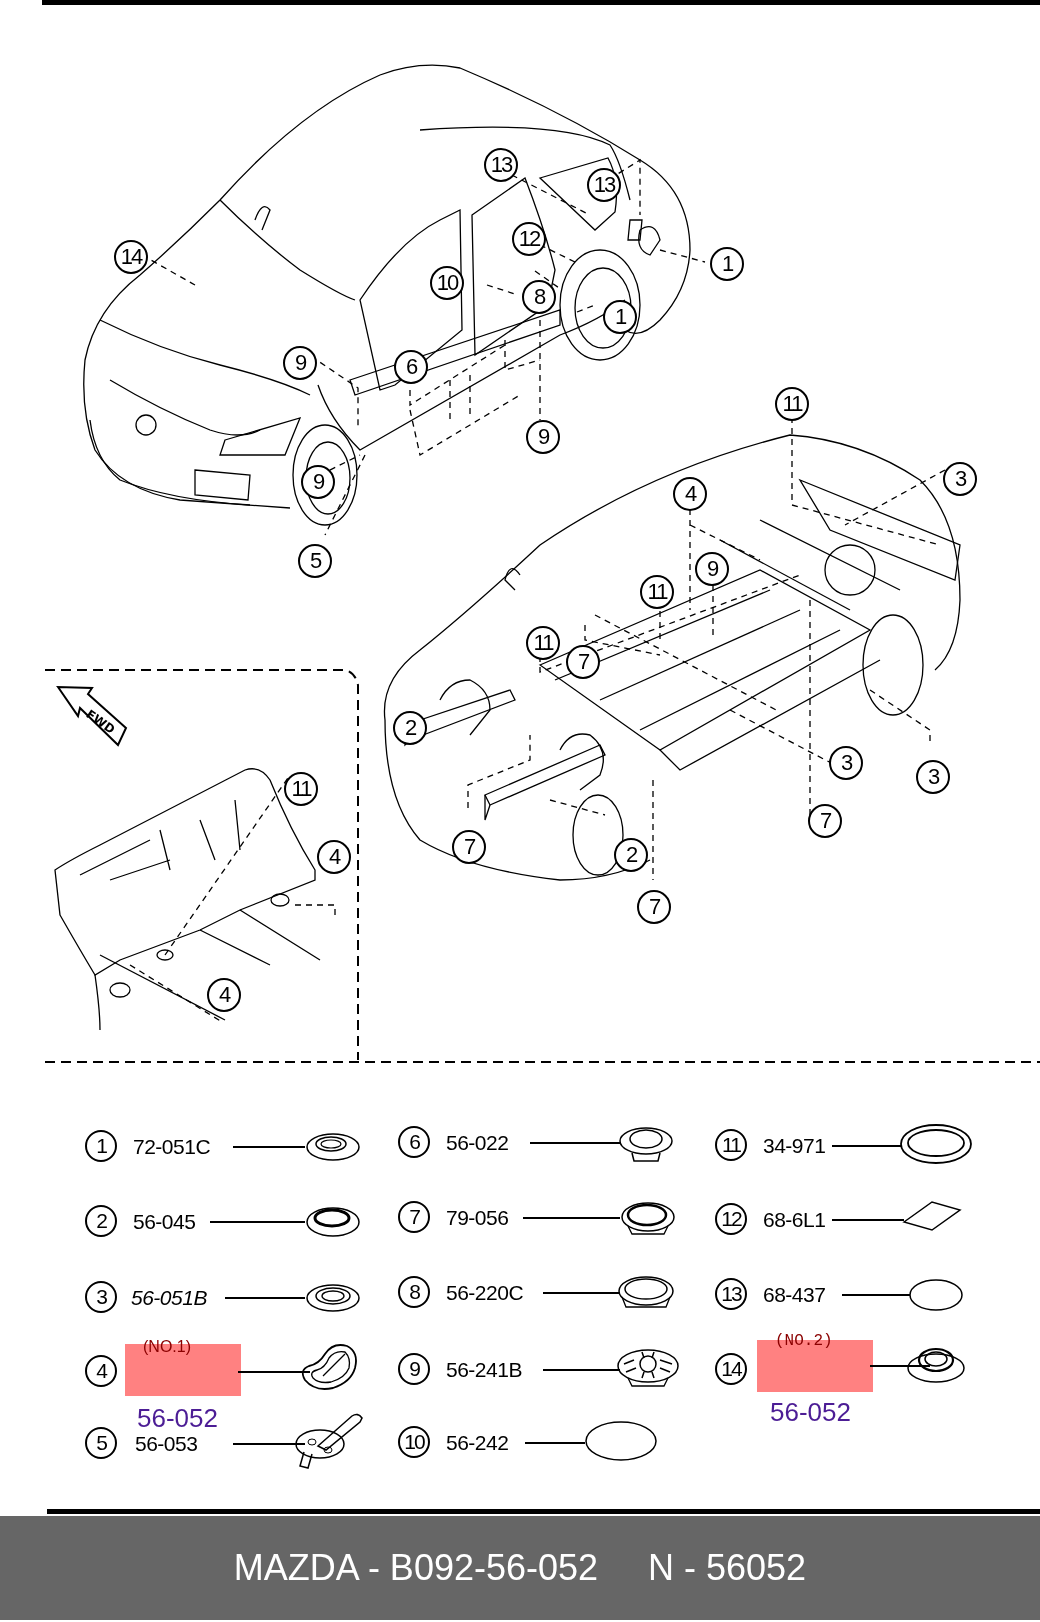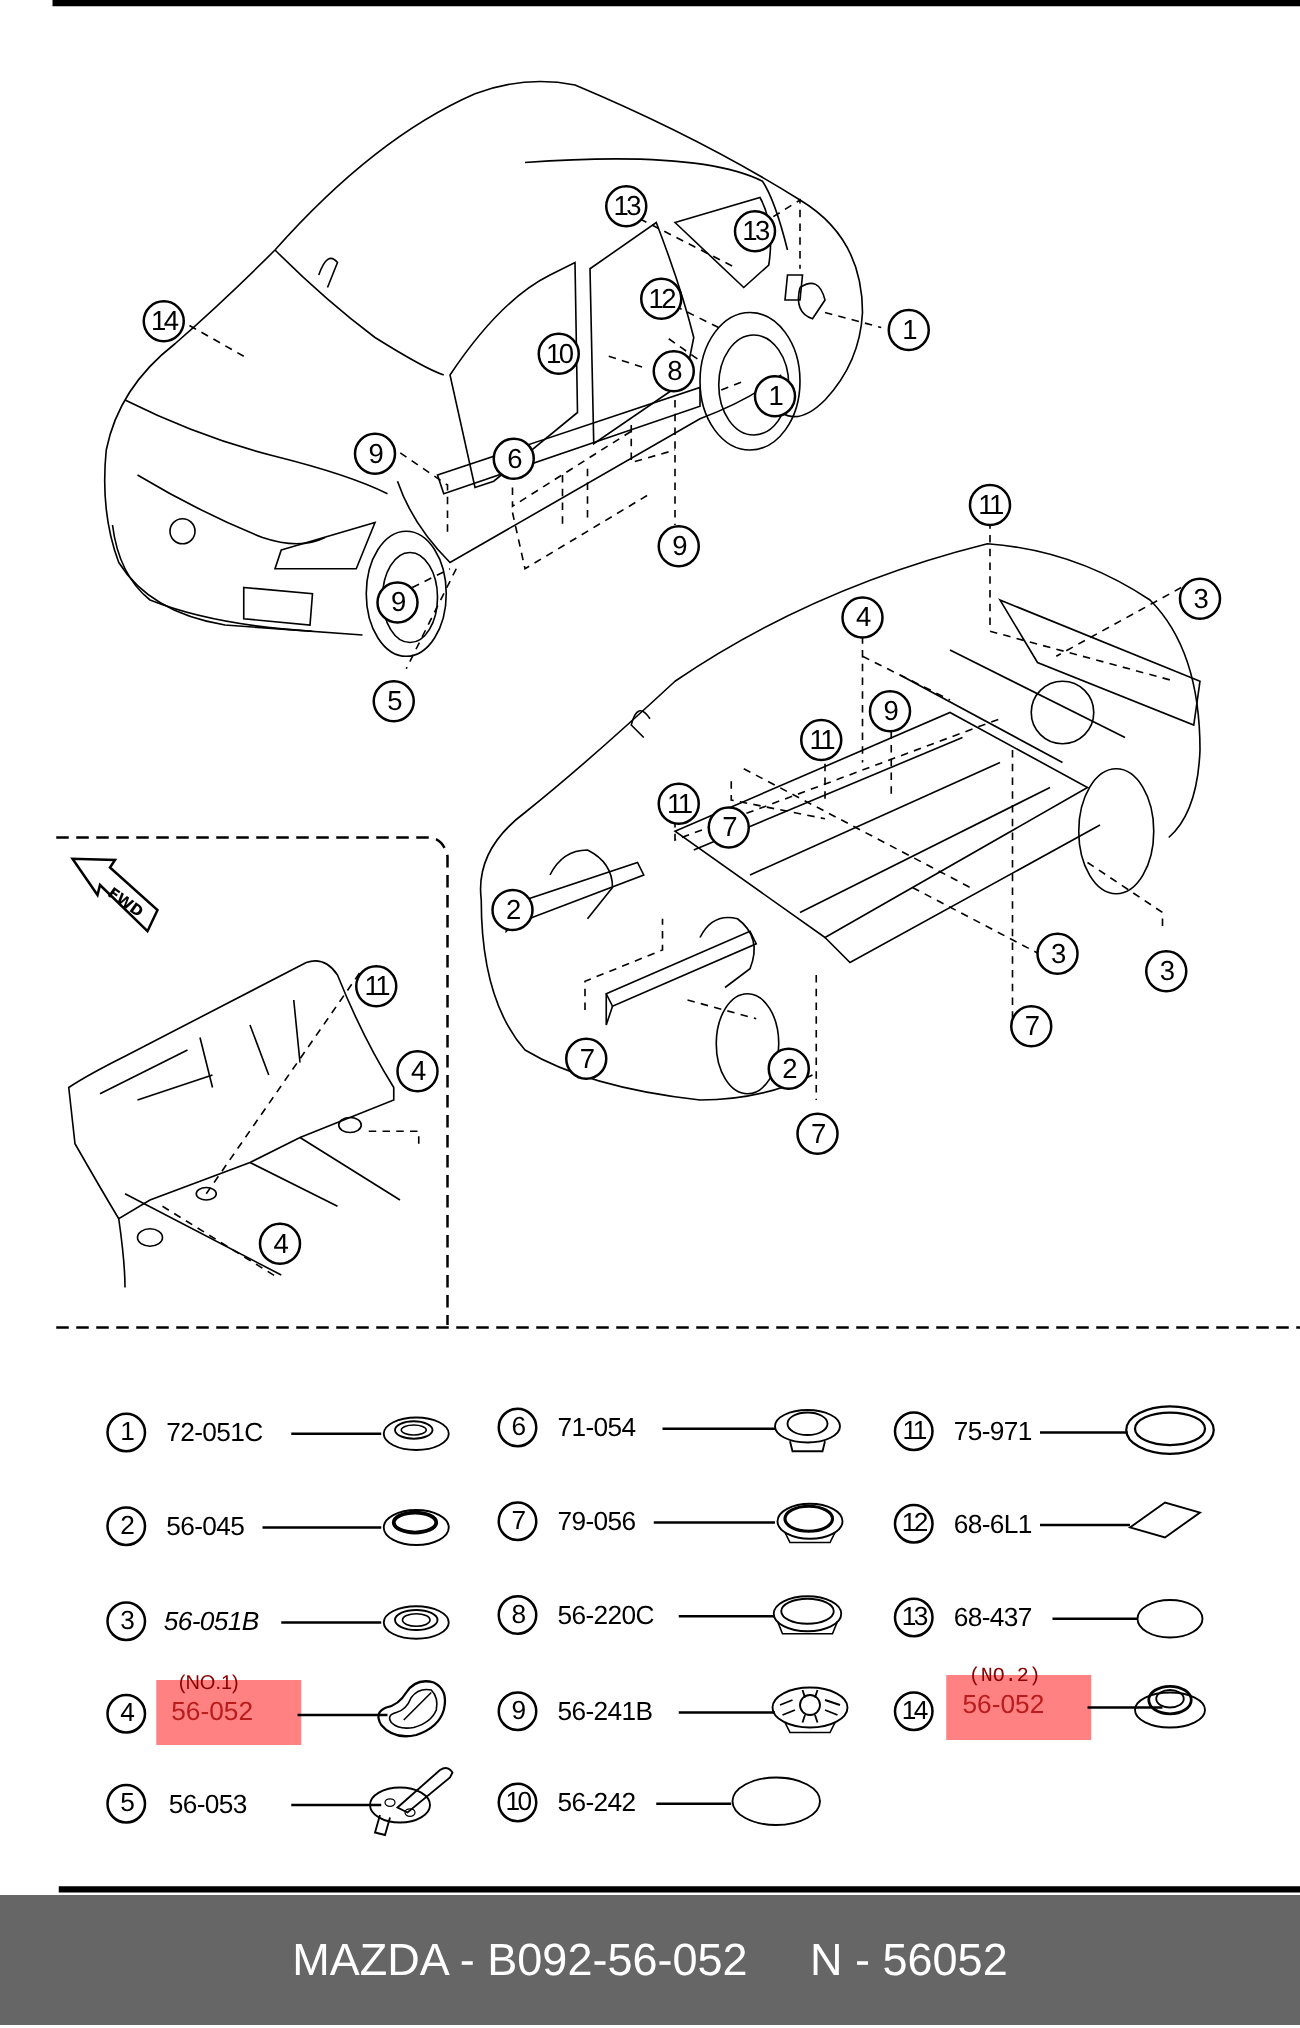--- a/index.html
+++ b/index.html
@@ -13,21 +13,21 @@
              font-size: 22px; line-height: 1; background: #fff; letter-spacing: -2px; }
   .legend-item { position: absolute; height: 40px; }
   .legend-num { position: absolute; left: 0; top: 3px; width: 32px; height: 32px; border: 2px solid #000;
                 border-radius: 50%; box-sizing: border-box; display: flex; align-items: center;
                 justify-content: center; font-size: 21px; letter-spacing: -2px; background: #fff; }
   .legend-code { position: absolute; left: 48px; top: 8px; font-size: 21px; white-space: nowrap; letter-spacing: -0.5px; }
   .legend-leader { position: absolute; top: 19px; height: 2px; background: #000; }
   .legend-part { position: absolute; top: 0; }
   .highlight { position: absolute; background: rgba(255, 80, 80, 0.72); }
   .hl-note { position: absolute; font-size: 16px; color: #8b0000; white-space: nowrap; }
-  .hl-code { position: absolute; font-size: 21px; color: #b91c1c; white-space: nowrap; }
+  .hl-code { position: absolute; font-size: 26px; color: #4c1d95; white-space: nowrap; margin-top: 45px; }
   .footer { position: absolute; left: 0; top: 1516px; width: 1040px; height: 104px; background: #666666;
             display: flex; align-items: center; justify-content: center; }
   .footer-text { color: #ffffff; font-size: 36px; letter-spacing: 0px; white-space: pre; }
   .fwd-label { font-family: "DejaVu Sans", sans-serif; font-weight: bold; }
 </style>
 </head>
 <body>
 
 <div class="top-rule"></div>
 
@@ -284,21 +284,21 @@
       <ellipse cx="30" cy="40" rx="24" ry="14" fill="none" stroke="#000" stroke-width="1.5"></ellipse>
       <path d="M 28 42 L 62 12 Q 68 8 72 14 L 70 18 L 36 46 Z" fill="none" stroke="#000" stroke-width="1.5"></path>
       <ellipse cx="22" cy="38" rx="4" ry="3" fill="none" stroke="#000"></ellipse>
       <ellipse cx="38" cy="46" rx="4" ry="3" fill="none" stroke="#000"></ellipse>
       <path d="M 14 48 L 10 62 L 18 64 L 22 50" fill="none" stroke="#000" stroke-width="1.5"></path>
     </svg>
 </div>
 
 <div class="legend-item" style="left:398px;top:1123px;width:260px;">
   <div class="legend-num">6</div>
-  <div class="legend-code">71-054</div>
+  <div class="legend-code">56-022</div>
   <div class="legend-leader" style="left:132px;width:90px;"></div>
   <svg class="legend-part" style="left:218px;" width="60" height="44">
       <ellipse cx="30" cy="18" rx="26" ry="13" fill="none" stroke="#000" stroke-width="1.5"></ellipse>
       <ellipse cx="30" cy="16" rx="16" ry="9" fill="none" stroke="#000" stroke-width="1.5"></ellipse>
       <path d="M 16 30 L 18 38 L 42 38 L 44 30" fill="none" stroke="#000" stroke-width="1.5"></path>
     </svg>
 </div>
 <div class="legend-item" style="left:398px;top:1198px;width:260px;">
   <div class="legend-num">7</div>
   <div class="legend-code">79-056</div>
@@ -334,21 +334,21 @@
   <div class="legend-num">10</div>
   <div class="legend-code">56-242</div>
   <div class="legend-leader" style="left:127px;width:60px;"></div>
   <svg class="legend-part" style="left:185px;top:-4px;" width="76" height="48">
       <ellipse cx="38" cy="22" rx="35" ry="19" fill="none" stroke="#000" stroke-width="1.5"></ellipse>
     </svg>
 </div>
 
 <div class="legend-item" style="left:715px;top:1126px;width:260px;">
   <div class="legend-num">11</div>
-  <div class="legend-code">75-971</div>
+  <div class="legend-code">34-971</div>
   <div class="legend-leader" style="left:117px;width:70px;"></div>
   <svg class="legend-part" style="left:183px;top:-4px;" width="76" height="50">
       <ellipse cx="38" cy="22" rx="35" ry="19" fill="none" stroke="#000" stroke-width="1.8"></ellipse>
       <ellipse cx="38" cy="21" rx="28" ry="13" fill="none" stroke="#000" stroke-width="1.8"></ellipse>
     </svg>
 </div>
 <div class="legend-item" style="left:715px;top:1200px;width:260px;">
   <div class="legend-num">12</div>
   <div class="legend-code">68-6L1</div>
   <div class="legend-leader" style="left:117px;width:72px;"></div>

